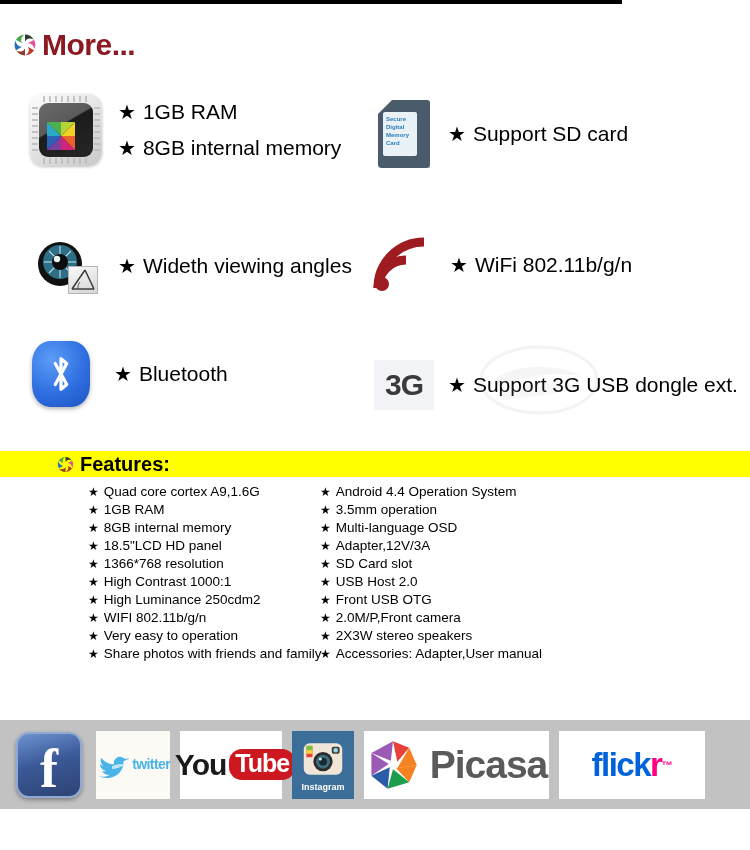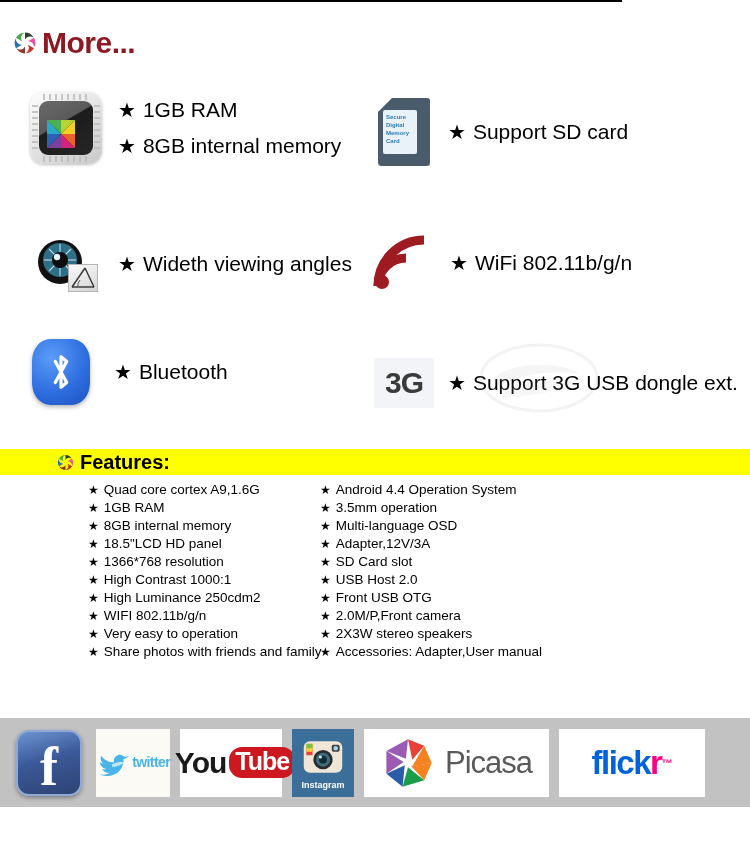--- a/index.html
+++ b/index.html
@@ -8,21 +8,21 @@
     margin: 0; padding: 0;
     width: 750px; height: 850px;
     background: #ffffff;
     font-family: "Liberation Sans", sans-serif;
     overflow: hidden;
   }
   #page {
     position: relative;
     width: 622px; height: 850px;
     background: #ffffff;
-    border-top: 2px solid #000000;
+    border-top: 4px solid #000000;
     padding-left: 12px;
   }
 
   
   #more-header {
     position: absolute;
     left: 12px; top: 26px;
     display: flex; align-items: center; gap: 4px;
   }
   .pinwheel { display: block; }
@@ -209,21 +209,21 @@
     font-size: 25px; font-weight: bold; color: #fff;
     background: #cc181e; border-radius: 13px;
     padding: 0 6px 2px 6px; margin-left: 3px;
     letter-spacing: -1px;
   }
   
   .ig-tile { width: 62px; background: #3b6e99; flex-direction: column; }
   .ig-word { color: #fff; font-size: 9px; font-weight: bold; margin-top: 2px; }
   
   .pi-tile { width: 185px; gap: 10px; }
-  .pi-word { font-size: 31px; color: #5a5a5a; letter-spacing: -1px; }
+  .pi-word { font-size: 39px; color: #5a5a5a; letter-spacing: -1px; font-weight: bold; }
   
   .fl-tile { width: 146px; }
   .fl-blue { font-size: 33px; font-weight: bold; color: #0063dc; letter-spacing: -1.5px; }
   .fl-pink { font-size: 33px; font-weight: bold; color: #ff0084; letter-spacing: -1.5px; }
   .fl-tm { font-size: 11px; font-weight: bold; color: #ff0084; vertical-align: super; }
 </style>
 </head>
 <body>
 
 <div id="page">

